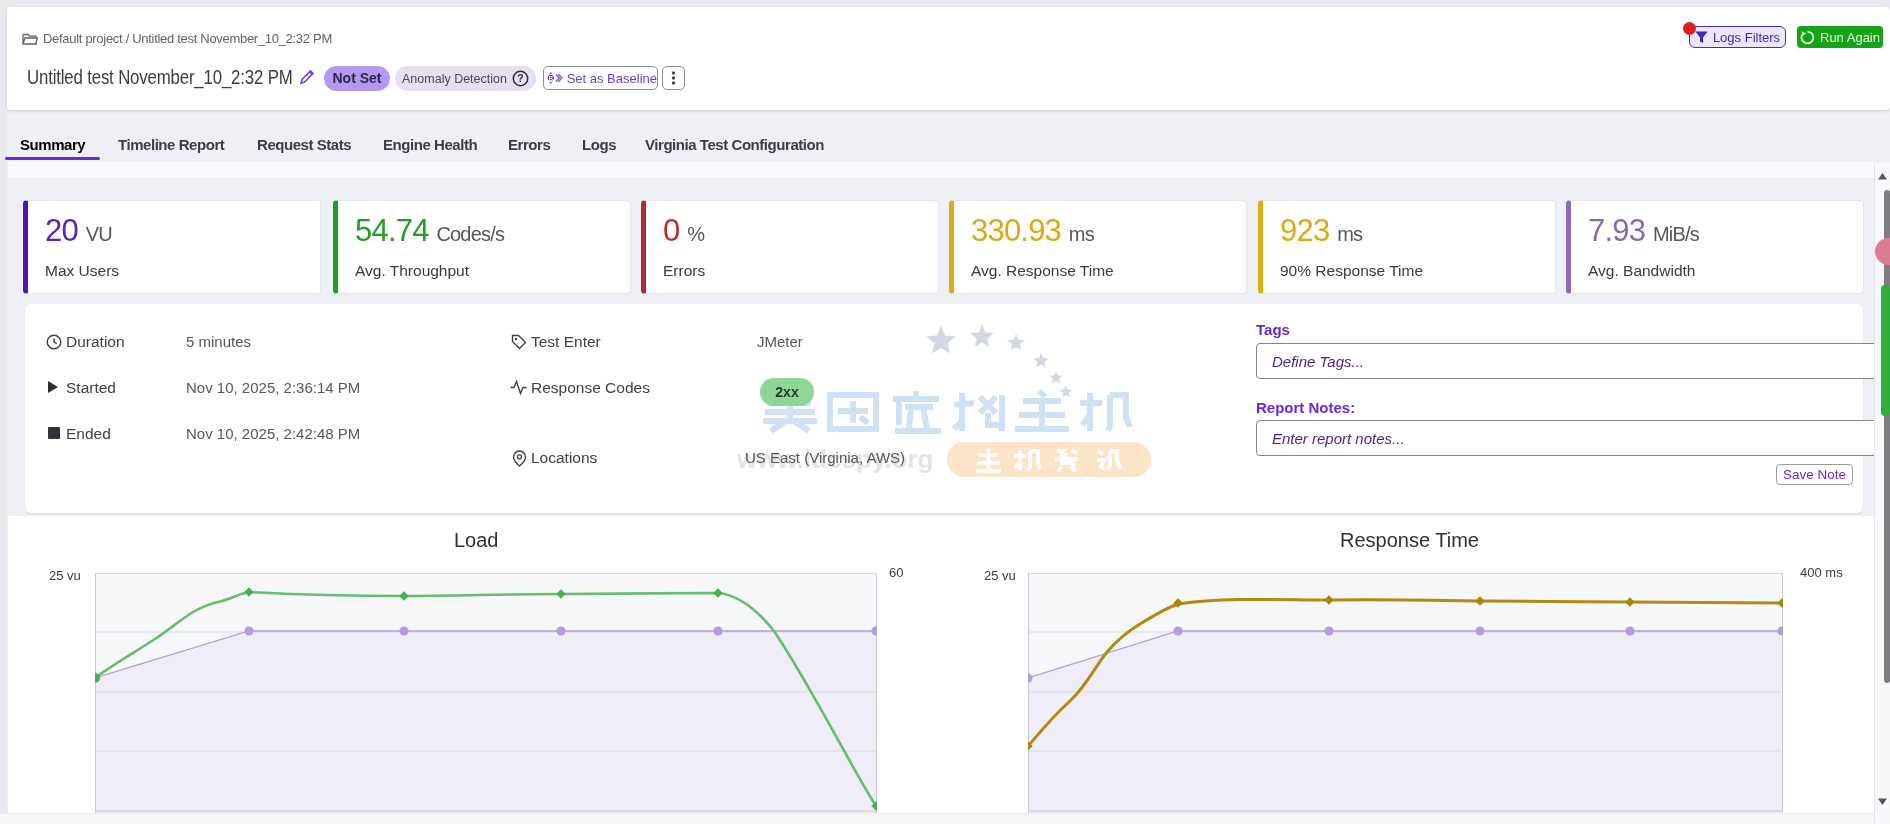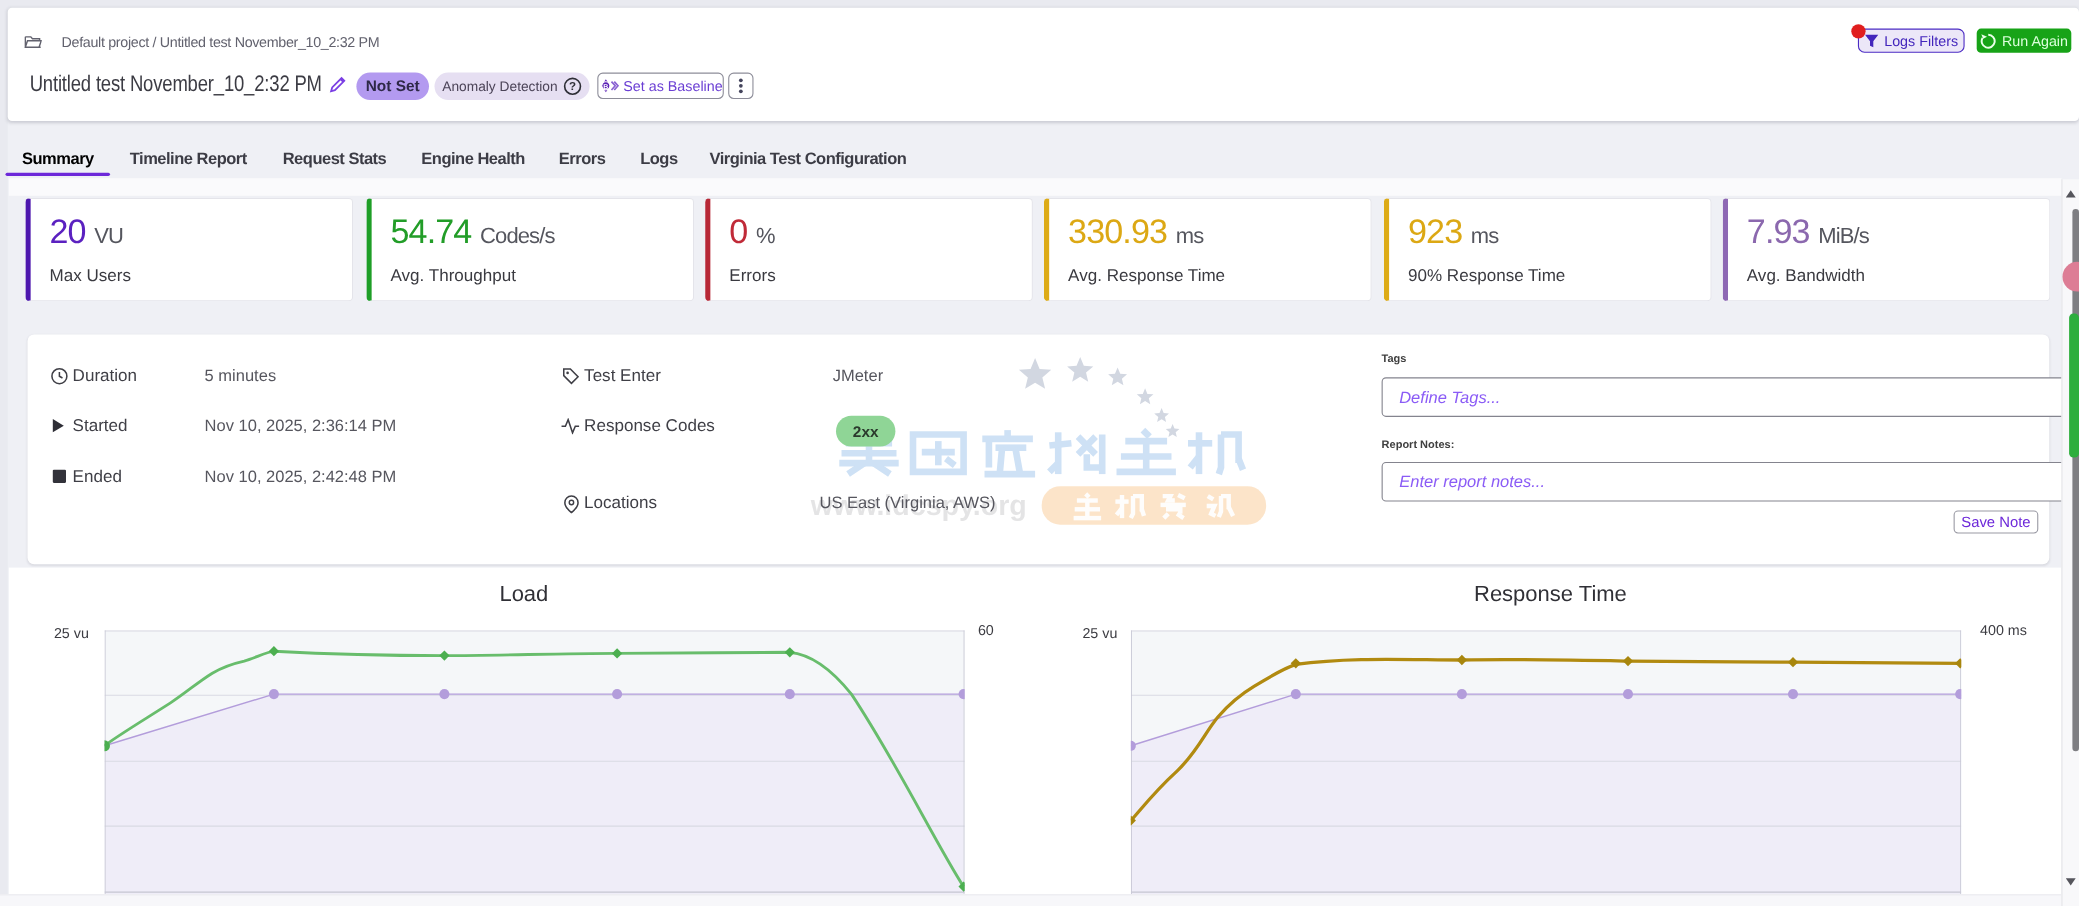--- a/index.html
+++ b/index.html
@@ -3,21 +3,21 @@
 <meta charset="utf-8">
 <style>
   * { margin:0; padding:0; box-sizing:border-box; }
   html,body { width:1890px; height:824px; overflow:hidden; }
   body { font-family:"Liberation Sans", sans-serif; background:#eff0f5; position:relative; }
   .abs { position:absolute; }
 
   
   #header { left:7px; top:7px; width:1883px; height:103px; background:#fff;
     border-radius:4px; box-shadow:0 1px 3px rgba(40,40,60,.18); }
-  #crumb { left:22px; top:31px; color:#62626e; font-size:13px; letter-spacing:-0.3px; display:flex; gap:18px; white-space:nowrap;}
+  #crumb { left:22px; top:31px; color:#62626e; font-size:13px; letter-spacing:-0.3px; display:flex; align-items:center; gap:5px; white-space:nowrap;}
   #title { left:27px; top:65px; font-size:20.5px; letter-spacing:-0.2px; color:#3c3c44; transform:scaleX(0.82); transform-origin:0 0; white-space:nowrap;}
   .chip1 { left:324px; top:66px; width:66px; height:25px; background:#b39af0; border-radius:13px;
     color:#2e2847; font-size:14px; font-weight:bold; text-align:center; line-height:25px; }
   .chip2 { left:395px; top:66px; width:141px; height:25px; background:#e6dff2; border-radius:13px;
     color:#4c4458; font-size:12.5px; display:flex; align-items:center; justify-content:center; gap:5px;}
   .btn-baseline { left:543px; top:66px; white-space:nowrap; width:115px; height:24px; background:#fff; border:1px solid #8d8d99;
     border-radius:5px; color:#6b3fd4; font-size:13px; display:flex; align-items:center; justify-content:center; gap:4px; }
   .btn-kebab { left:662px; top:66px; width:23px; height:24px; background:#fff; border:1px solid #8d8d99;
     border-radius:5px; }
   .btn-filters { left:1689px; top:26px; width:97px; height:22px; background:#ece7f8; border:1.5px solid #4b2bc4;
@@ -25,34 +25,34 @@
   .btn-run { left:1797px; top:26px; width:86px; height:22px; background:#17a317; border:none;
     border-radius:4px; color:#dcffdc; font-size:13px; display:flex; align-items:center; justify-content:center; gap:5px;}
   .reddot { left:1683px; top:22px; width:13px; height:13px; background:#e01e1e; border-radius:50%; }
 
   
   #tabs .tab { position:absolute; top:136px; font-size:15px; color:#3c3c45; white-space:nowrap; font-weight:bold; letter-spacing:-0.45px; }
   #tabs .tab.active { color:#000000; }
   #tabunderline { left:5px; top:157px; width:95px; height:3px; background:#6d28d9; border-radius:2px;}
 
   
-  .scard { top:180px; width:298px; height:94px; background:#fff; border:1px solid #e4e4ea;
+  .scard { top:200px; width:298px; height:94px; background:#fff; border:1px solid #e4e4ea;
     border-radius:4px; border-left-width:5px; border-left-style:solid; }
   .scard .num { position:absolute; left:17px; top:12px; font-size:31px; letter-spacing:-0.8px; }
   .scard .num span.unit { font-size:20px; color:#55565e; }
   .scard .lbl { position:absolute; left:17px; top:61px; font-size:15.5px; color:#3a3a40; }
 
   
   #info { left:25px; top:304px; width:1838px; height:209px; background:#fff; border-radius:6px;
     box-shadow:0 1px 2px rgba(40,40,60,.10); }
   .ilabel { font-size:15.5px; color:#3f3f46; }
   .ivalue { font-size:15px; color:#56565e; }
-  .bold15 { font-size:10px; font-weight:bold; color:#404040; }
+  .bold15 { font-size:15px; font-weight:bold; color:#6d28d9; }
   .tinput { width:630px; height:36px; border:1px solid #84848e; border-radius:4px; background:#fff;
-    font-style:italic; color:#8b5cf6; font-size:15px; padding-left:15px; display:flex; align-items:center;}
+    font-style:italic; color:#4c1d95; font-size:15px; padding-left:15px; display:flex; align-items:center;}
   .btn-save { left:1776px; top:464px; width:77px; height:21px; background:#fff; border:1px solid #9a9aa4;
     border-radius:4px; color:#6d28d9; font-size:13.5px; text-align:center; line-height:19px;}
   .pill2xx { left:760px; top:378px; width:54px; height:28px; background:#8fd596; border-radius:14px;
     color:#2b3a2d; font-weight:bold; font-size:14px; text-align:center; line-height:28px; }
 
   
   #chartpanel { left:8px; top:516px; width:1866px; height:297px; background:#fff; }
   .ctitle { top:529px; font-size:20px; color:#303036; }
   .axlbl { font-size:13px; color:#3c3c42; }
 

